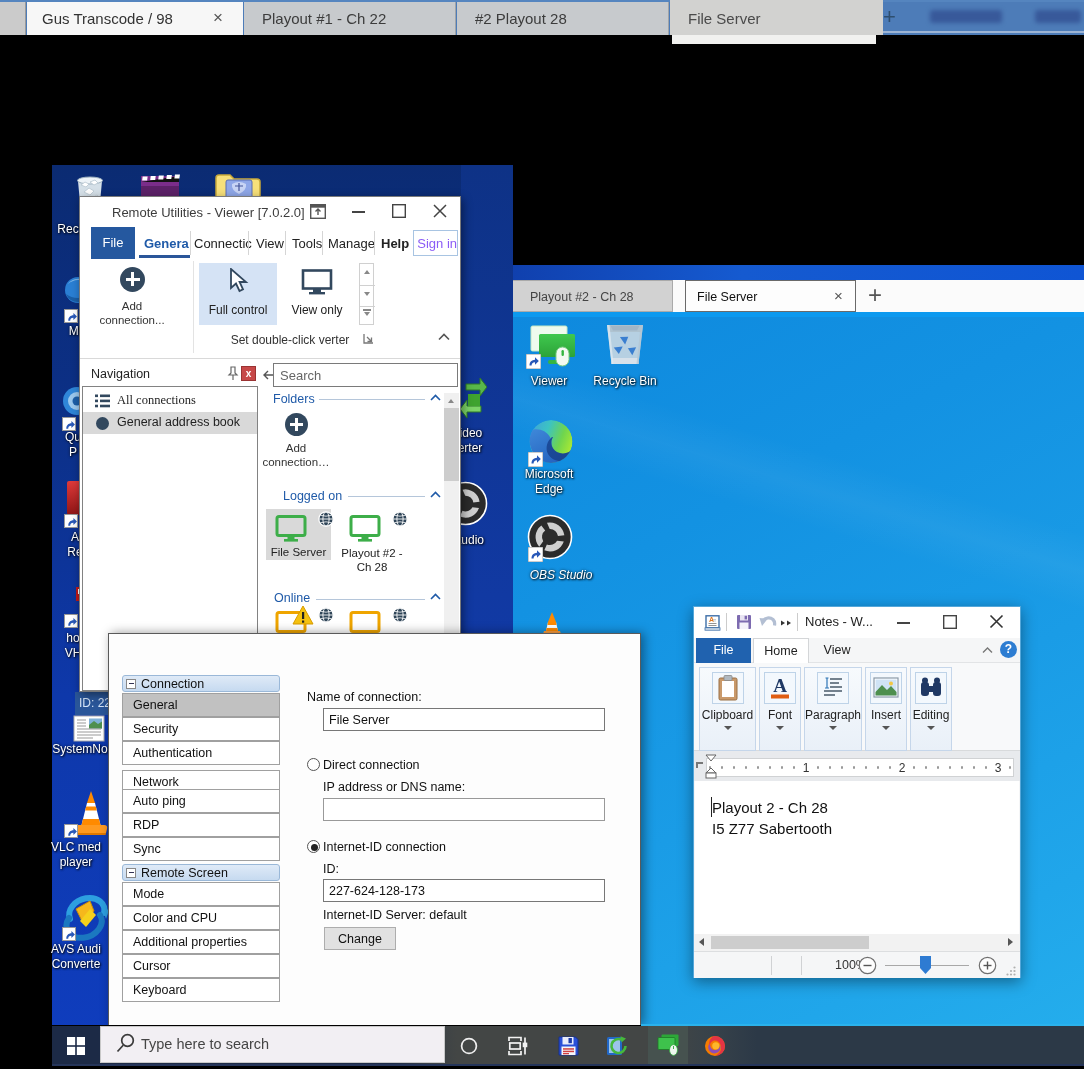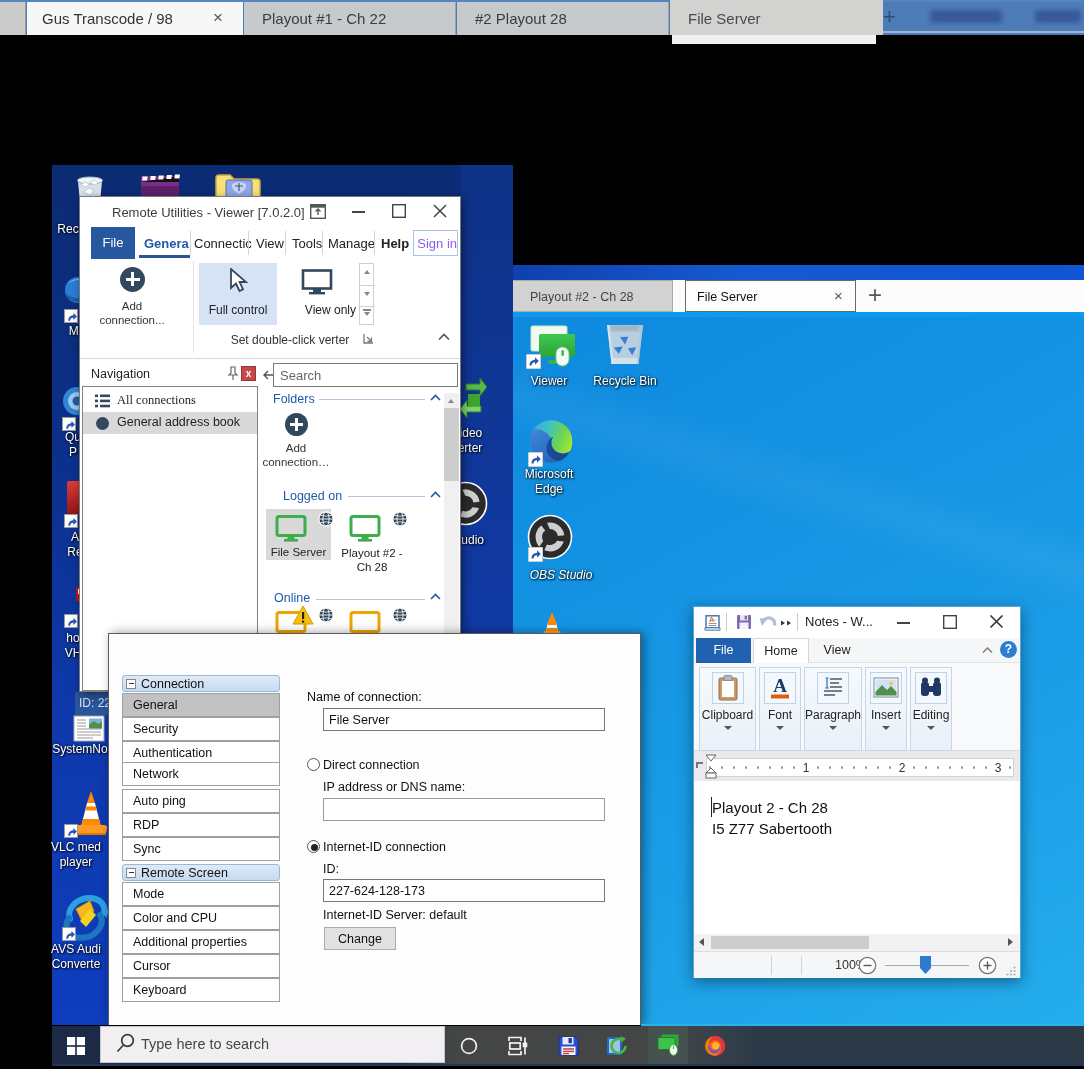--- a/index.html
+++ b/index.html
@@ -339,21 +339,21 @@
       </svg>
       <div class="abs" style="left:0; top:40px; width:78px; text-align:center; font-size:12px; color:#222;">Full control</div>
     </div>
 
     <div class="abs" style="left:198px; top:4px; width:78px; height:62px; background:#fff;">
       <svg class="abs" style="left:23px; top:6px;" width="32" height="26" viewBox="0 0 32 26">
         <rect x="2" y="1.5" width="28" height="18" fill="none" stroke="#32485e" stroke-width="2.6"></rect>
         <rect x="12" y="19.5" width="8" height="3.5" fill="#32485e"></rect>
         <rect x="8" y="23" width="16" height="2.4" fill="#32485e"></rect>
       </svg>
-      <div class="abs" style="left:0; top:40px; width:78px; text-align:right; font-size:12px; color:#222;">View only</div>
+      <div class="abs" style="left:0; top:40px; width:78px; text-align:center; font-size:12px; color:#222;">View only</div>
     </div>
 
     <div class="abs" style="left:279px; top:4px; width:15px; height:62px; border:1px solid #d0d0d0;">
       <div class="abs" style="left:3.5px; top:6px; width:0; height:0; border-left:3.5px solid transparent; border-right:3.5px solid transparent; border-bottom:4.5px solid #888;"></div>
       <div class="abs" style="left:3.5px; top:28px; width:0; height:0; border-left:3.5px solid transparent; border-right:3.5px solid transparent; border-top:4.5px solid #888;"></div>
       <div class="abs" style="left:3.5px; top:48px; width:0; height:0; border-left:3.5px solid transparent; border-right:3.5px solid transparent; border-top:4.5px solid #888;"></div>
       <div class="abs" style="left:3px; top:45px; width:8px; height:1.6px; background:#888;"></div>
       <div class="abs" style="left:0px; top:21px; width:15px; height:1px; background:#d0d0d0;"></div>
       <div class="abs" style="left:0px; top:42px; width:15px; height:1px; background:#d0d0d0;"></div>
     </div>
@@ -489,21 +489,21 @@
   <div class="abs" style="left:13px; top:41px; width:159px; height:350px; font-size:12.5px; color:#111;">
     <div class="abs" style="left:0; top:0; width:158px; height:17px; background:linear-gradient(180deg,#dfeaf7,#c6daf0); border:1px solid #9ab8d8; border-radius:3px;">
       <div class="abs" style="left:3px; top:2.5px; width:10px; height:10px; background:#fff; border:1px solid #888;">
             <div class="abs" style="left:1.5px; top:3.6px; width:5px; height:1.4px; background:#335;"></div>
           </div>
       <span class="abs" style="left:18px; top:1px;">Connection</span>
     </div>
     <div class="abs pitem" style="top:19px; background:#c1c1c1;">General</div>
     <div class="abs pitem" style="top:43px;">Security</div>
     <div class="abs pitem" style="top:67px;">Authentication</div>
-    <div class="abs pitem" style="top:88px;">Network</div>
+    <div class="abs pitem" style="top:96px;">Network</div>
     <div class="abs pitem" style="top:115px;">Auto ping</div>
     <div class="abs pitem" style="top:139px;">RDP</div>
     <div class="abs pitem" style="top:163px;">Sync</div>
     <div class="abs" style="left:0; top:189px; width:158px; height:17px; background:linear-gradient(180deg,#dfeaf7,#c6daf0); border:1px solid #9ab8d8; border-radius:3px;">
       <div class="abs" style="left:3px; top:2.5px; width:10px; height:10px; background:#fff; border:1px solid #888;">
             <div class="abs" style="left:1.5px; top:3.6px; width:5px; height:1.4px; background:#335;"></div>
           </div>
       <span class="abs" style="left:18px; top:1px;">Remote Screen</span>
     </div>
     <div class="abs pitem" style="top:208px;">Mode</div>

